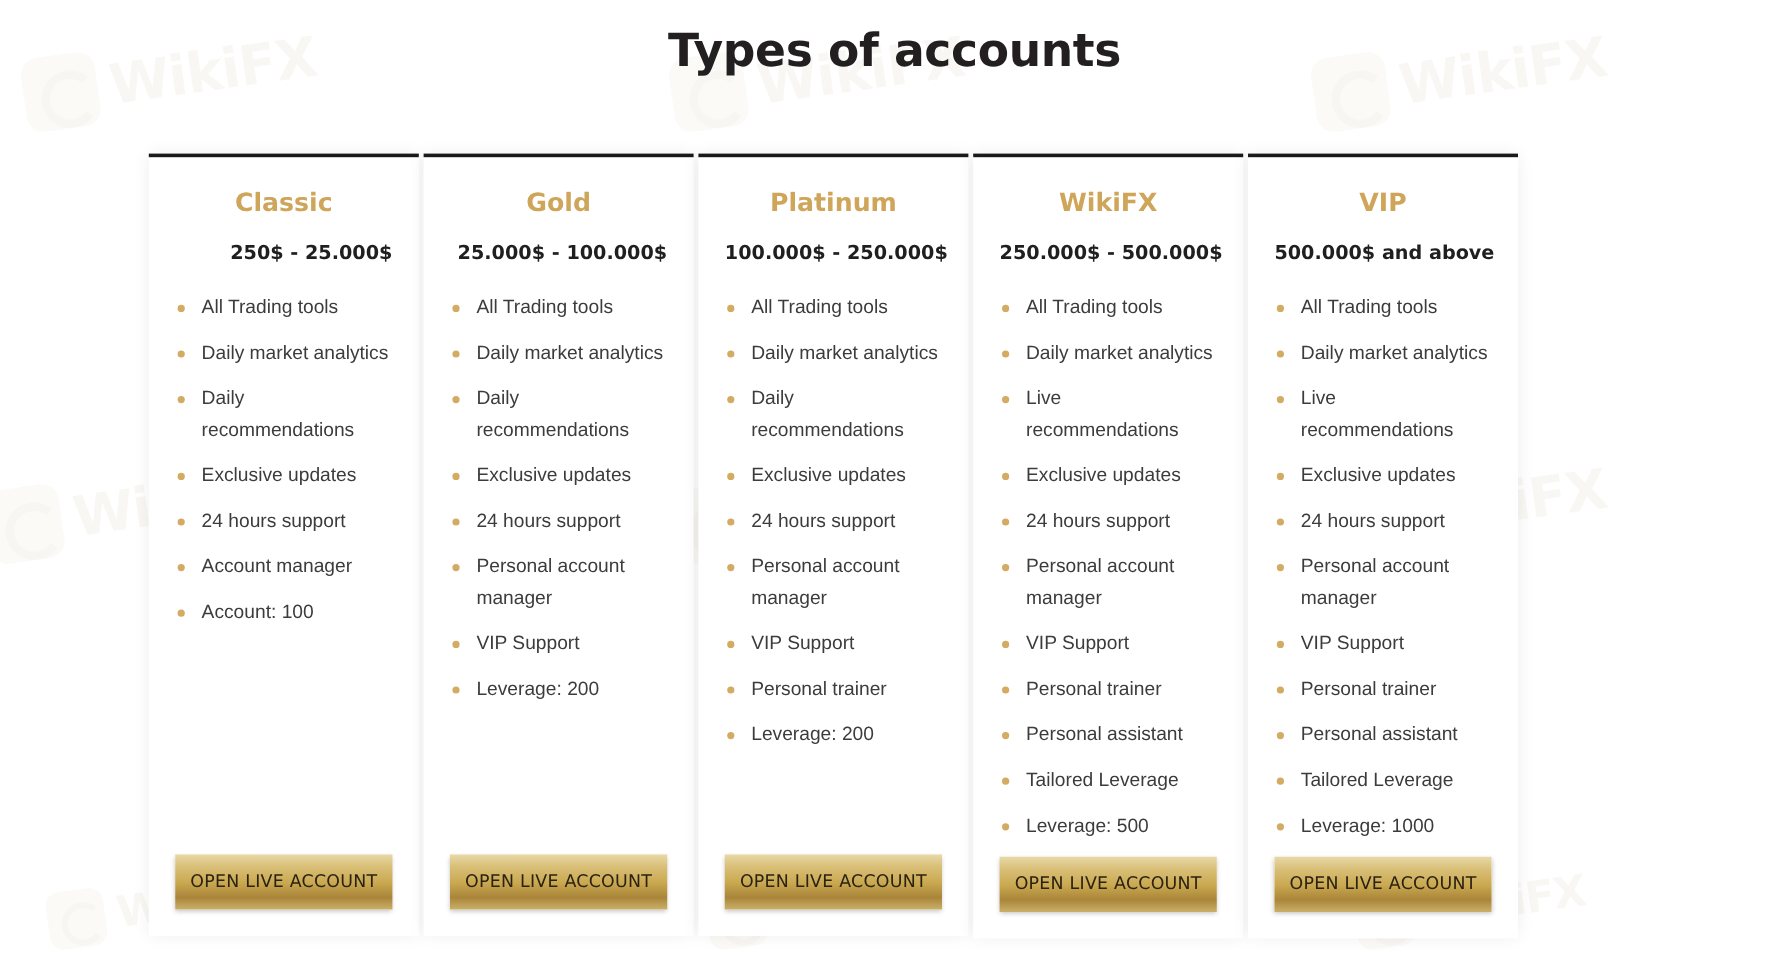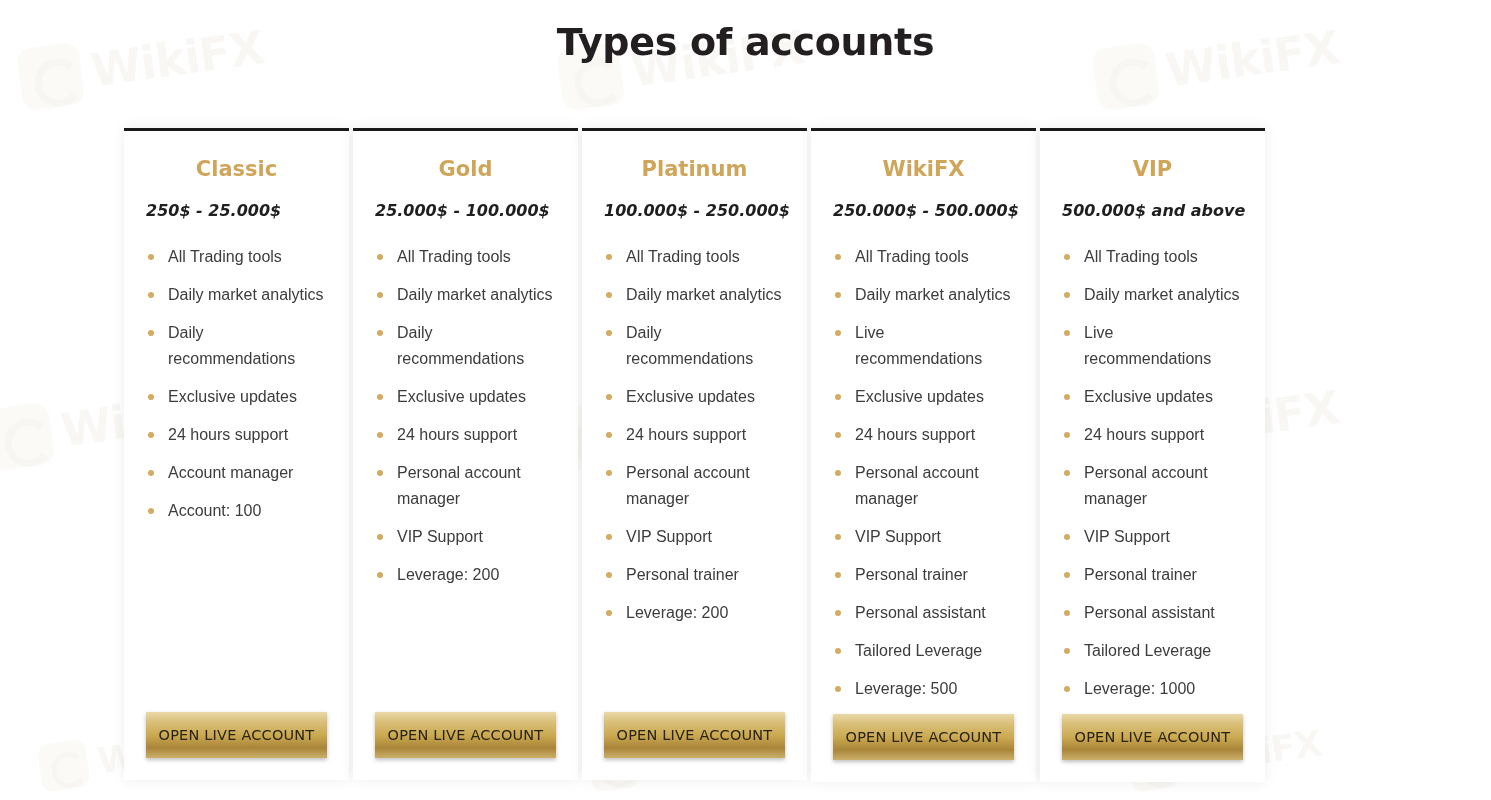--- a/index.html
+++ b/index.html
@@ -113,28 +113,27 @@
 
   .plan-name {
     text-align: center;
     font-size: 21px;
     font-weight: bold;
     color: #cfa55a;
     margin: 0 0 20px 0;
     font-family: "DejaVu Sans", sans-serif;
   }
   .plan-range {
-    text-align: left;
+    text-align: right;
     font-size: 16px;
     font-weight: bold;
     color: #1f1f1f;
     margin: 0 0 24px 0;
     font-family: "DejaVu Sans", sans-serif;
     white-space: nowrap;
-    font-style: italic;
   }
 
   .features {
     list-style: none;
     margin: 0;
     padding: 0;
   }
   .features li {
     position: relative;
     padding-left: 22px;

